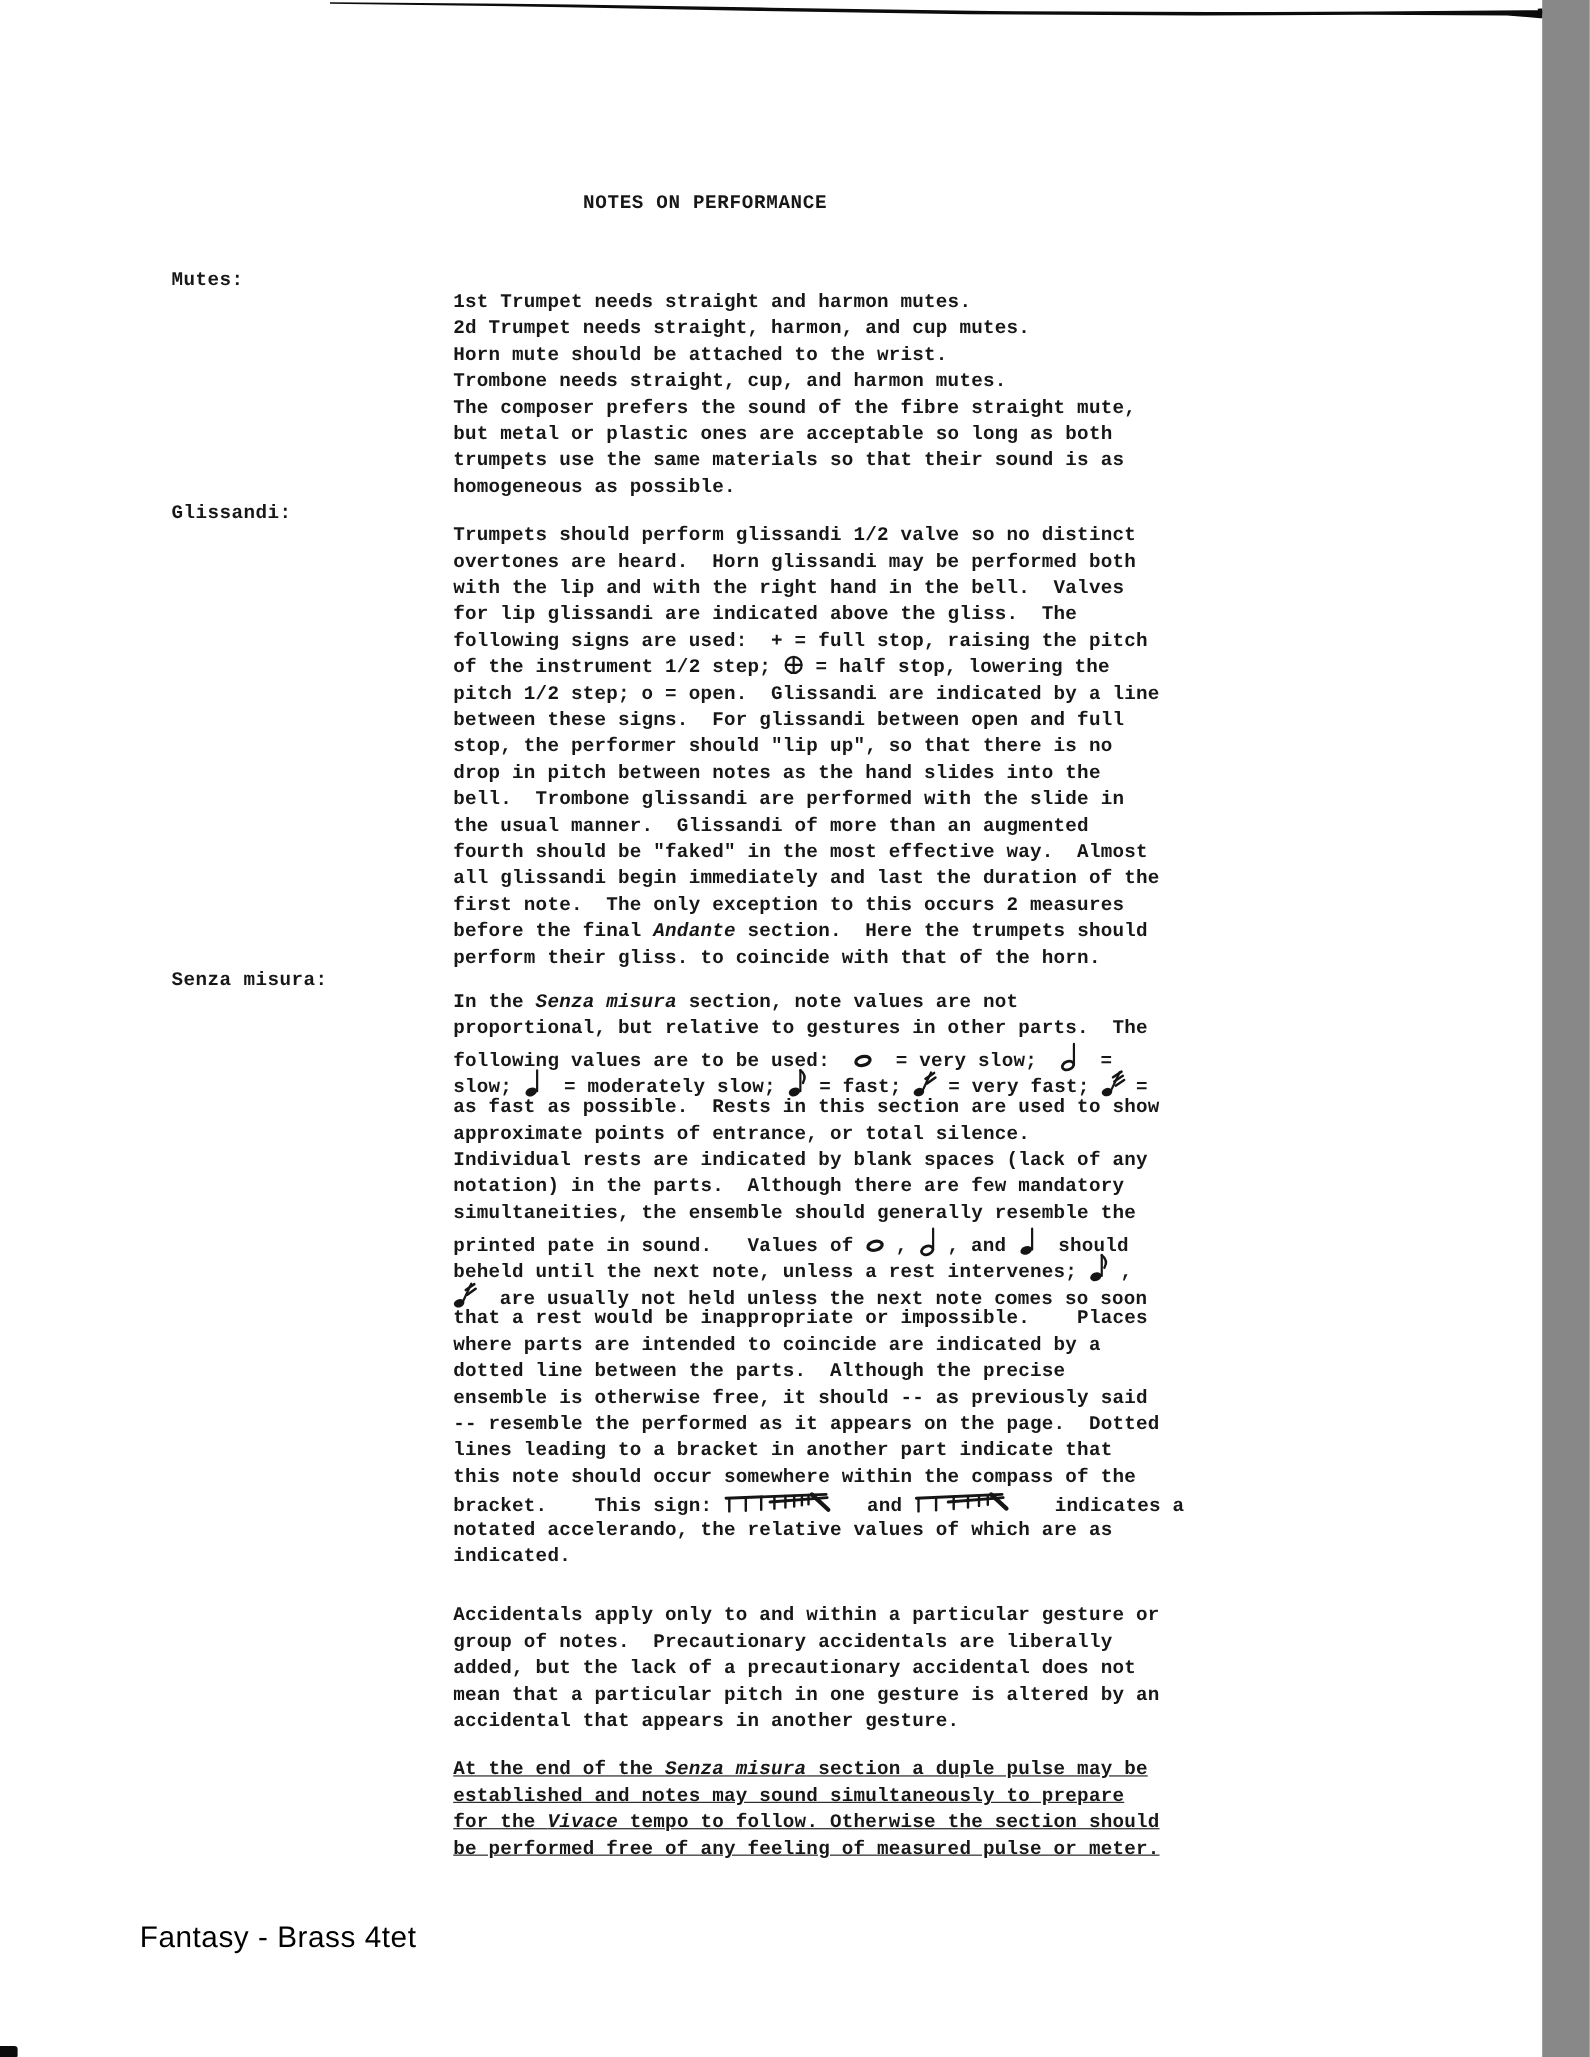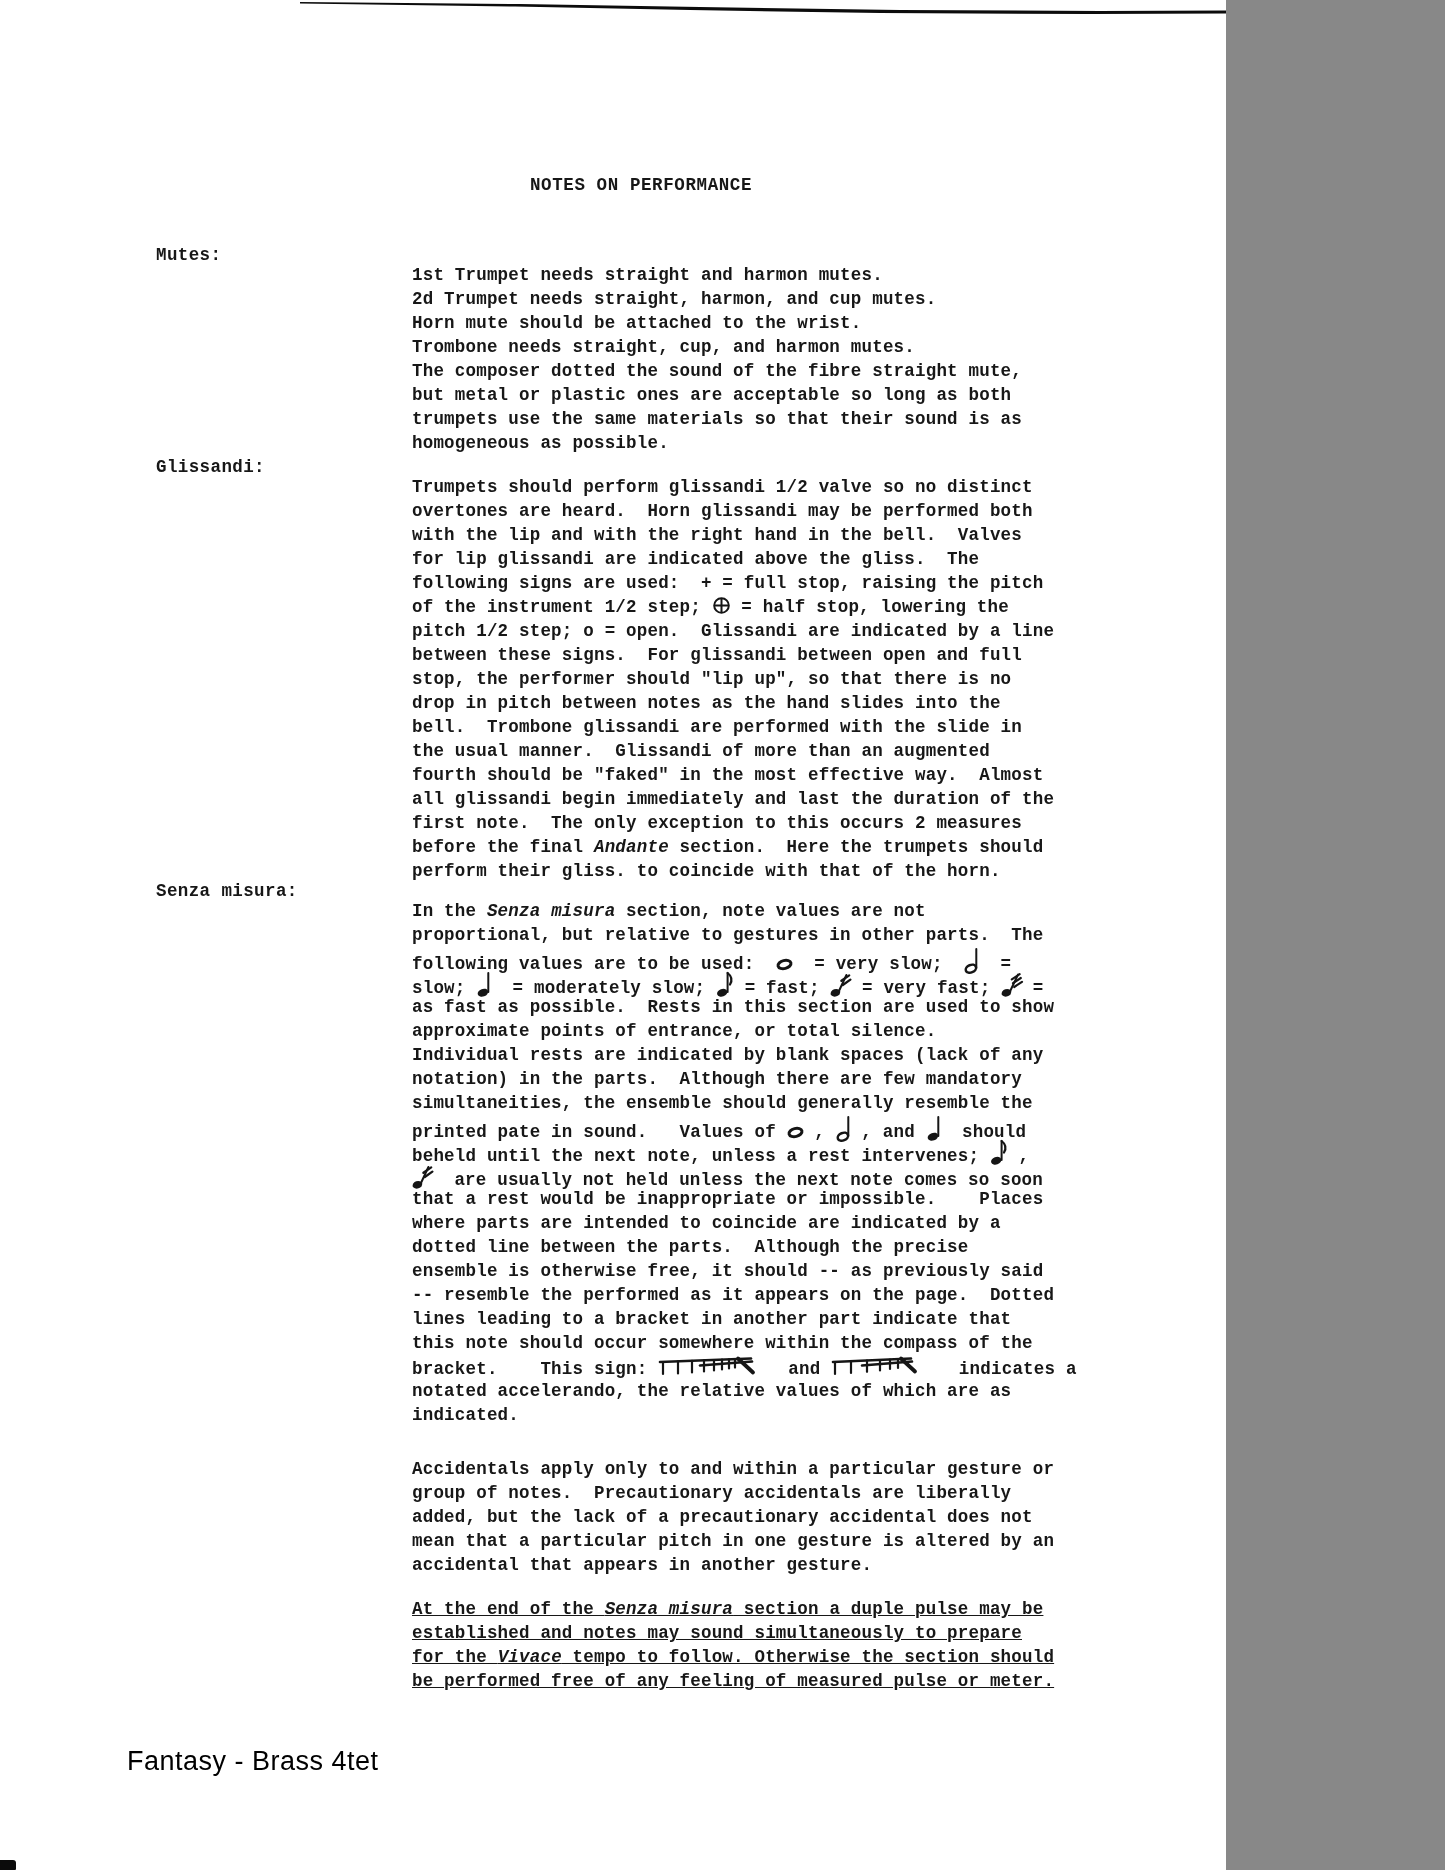--- a/index.html
+++ b/index.html
@@ -1,23 +1,24 @@
 <!DOCTYPE html>
 <html><head>
 <meta charset="utf-8">
 <style>
   html,body{margin:0;padding:0;background:#888;}
   .page{
     position:relative;
-    width:1226px;height:1870px;
+    width:1362px;height:1870px;
     background:#ffffff;
     overflow:hidden;
     font-family:"Liberation Mono","DejaVu Sans Mono",monospace;
     font-weight:bold;
     color:#171717;
+    padding-left:40px;
   }
   .title{
     position:absolute;left:530px;top:173px;
     font-size:17.5px;line-height:24px;white-space:pre;letter-spacing:.6px;
   }
   .sec-label{
     position:absolute;left:156px;
     font-size:17.5px;line-height:24px;white-space:pre;letter-spacing:.4px;
   }
   .body-block{position:absolute;left:412px;margin-top:20px;}
@@ -58,21 +59,21 @@
   </svg>
 
   <div class="title">NOTES ON PERFORMANCE</div>
 
   <div class="sec-label" id="lbl-mutes">Mutes:</div>
   <div class="body-block" id="body-mutes">
       <div class="line">1st Trumpet needs straight and harmon mutes.</div>
       <div class="line">2d Trumpet needs straight, harmon, and cup mutes.</div>
       <div class="line">Horn mute should be attached to the wrist.</div>
       <div class="line">Trombone needs straight, cup, and harmon mutes.</div>
-      <div class="line">The composer dotted the sound of the fibre straight mute,</div>
+      <div class="line">The composer prefers the sound of the fibre straight mute,</div>
       <div class="line">but metal or plastic ones are acceptable so long as both</div>
       <div class="line">trumpets use the same materials so that their sound is as</div>
       <div class="line">homogeneous as possible.</div>
     </div>
 
   <div class="sec-label" id="lbl-gliss">Glissandi:</div>
   <div class="body-block" id="body-gliss">
       <div class="line">Trumpets should perform glissandi 1/2 valve so no distinct</div>
       <div class="line">overtones are heard.  Horn glissandi may be performed both</div>
       <div class="line">with the lip and with the right hand in the bell.  Valves</div>

